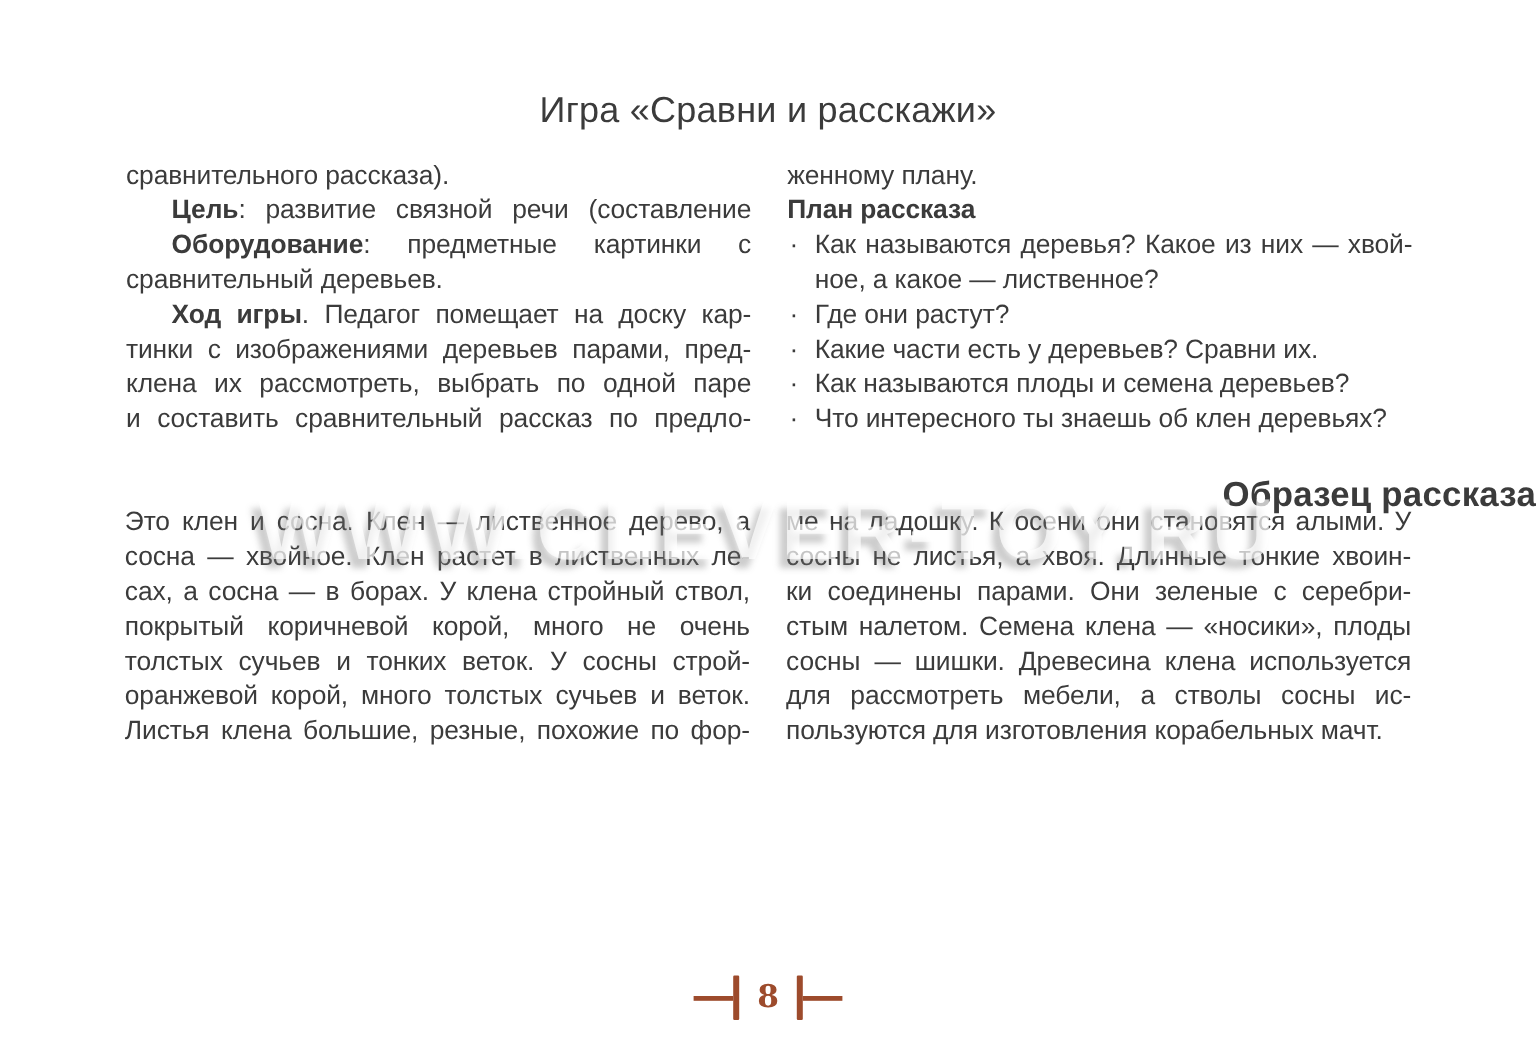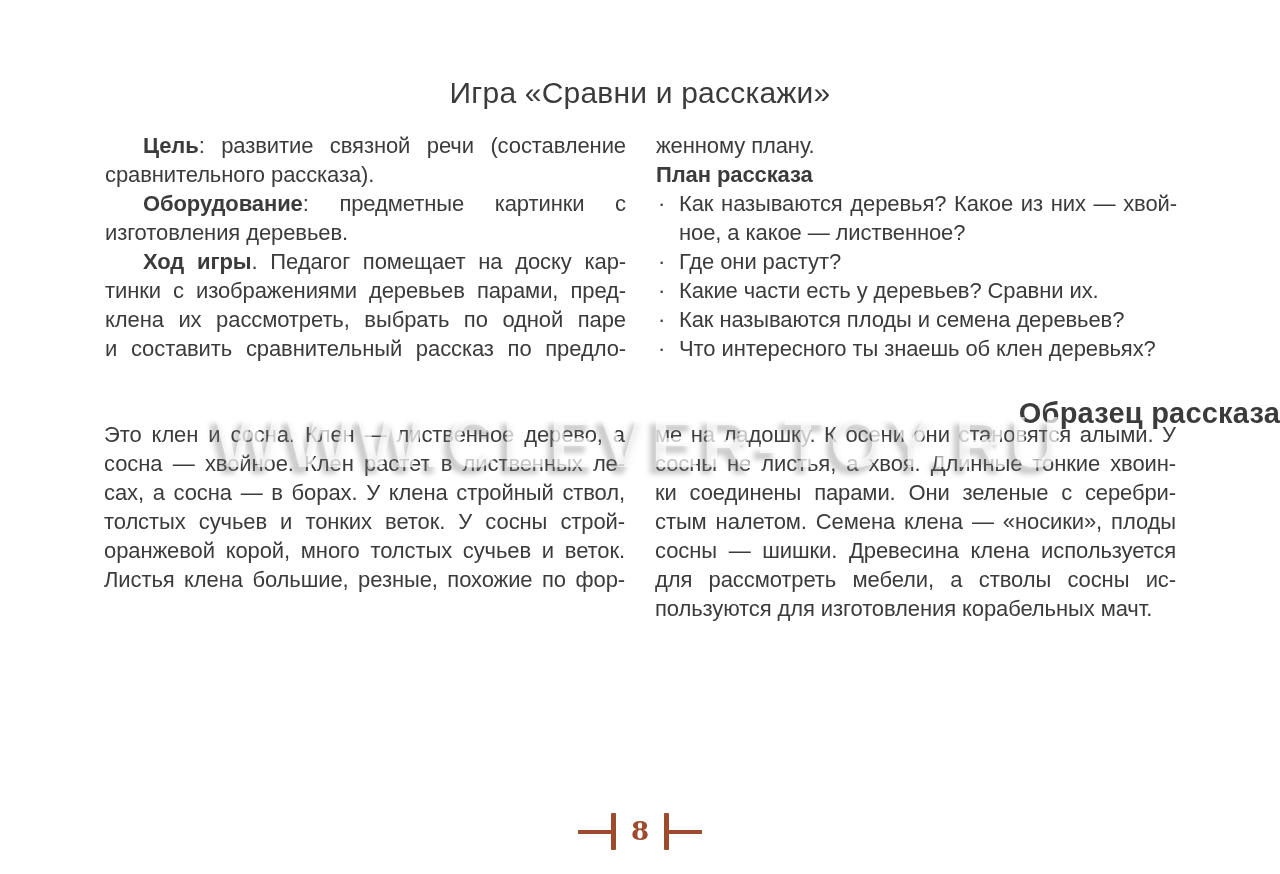--- a/index.html
+++ b/index.html
@@ -118,26 +118,26 @@
   }
 </style>
 </head>
 <body>
 
 <div class="page-title">Игра «Сравни и расскажи»</div>
 
 <div class="cols">
   <div class="col">
     <div>
+        <div class="line">сравнительного рассказа).</div>
         <div class="line jl ind"><b>Цель</b>: развитие связной речи (составление</div>
-        <div class="line">сравнительного рассказа).</div>
       </div>
     <div>
         <div class="line jl ind"><b>Оборудование</b>: предметные картинки с</div>
-        <div class="line">изготовления деревьев.</div>
+        <div class="line">сравнительный деревьев.</div>
       </div>
     <div>
         <div class="line jl ind"><b>Ход игры</b>. Педагог помещает на доску кар-</div>
         <div class="line jl">тинки с изображениями деревьев парами, пред-</div>
         <div class="line jl">клена их рассмотреть, выбрать по одной паре</div>
         <div class="line jl">и составить сравнительный рассказ по предло-</div>
       </div>
   </div>
   <div class="col">
     <div>
@@ -180,20 +180,21 @@
   </div>
 </div>
 
 <div class="section-heading">Образец рассказа</div>
 
 <div class="story">
   <div class="col">
       <div class="line jl">Это клен и сосна. Клен — лиственное дерево, а</div>
       <div class="line jl">сосна — хвойное. Клен растет в лиственных ле-</div>
       <div class="line jl">сах, а сосна — в борах. У клена стройный ствол,</div>
+      <div class="line jl">покрытый коричневой корой, много не очень</div>
       <div class="line jl">толстых сучьев и тонких веток. У сосны строй-</div>
       <div class="line jl">оранжевой корой, много толстых сучьев и веток.</div>
       <div class="line jl">Листья клена большие, резные, похожие по фор-</div>
     </div>
   <div class="col">
       <div class="line jl">ме на ладошку. К осени они становятся алыми. У</div>
       <div class="line jl">сосны не листья, а хвоя. Длинные тонкие хвоин-</div>
       <div class="line jl">ки соединены парами. Они зеленые с серебри-</div>
       <div class="line jl">стым налетом. Семена клена — «носики», плоды</div>
       <div class="line jl">сосны — шишки. Древесина клена используется</div>

